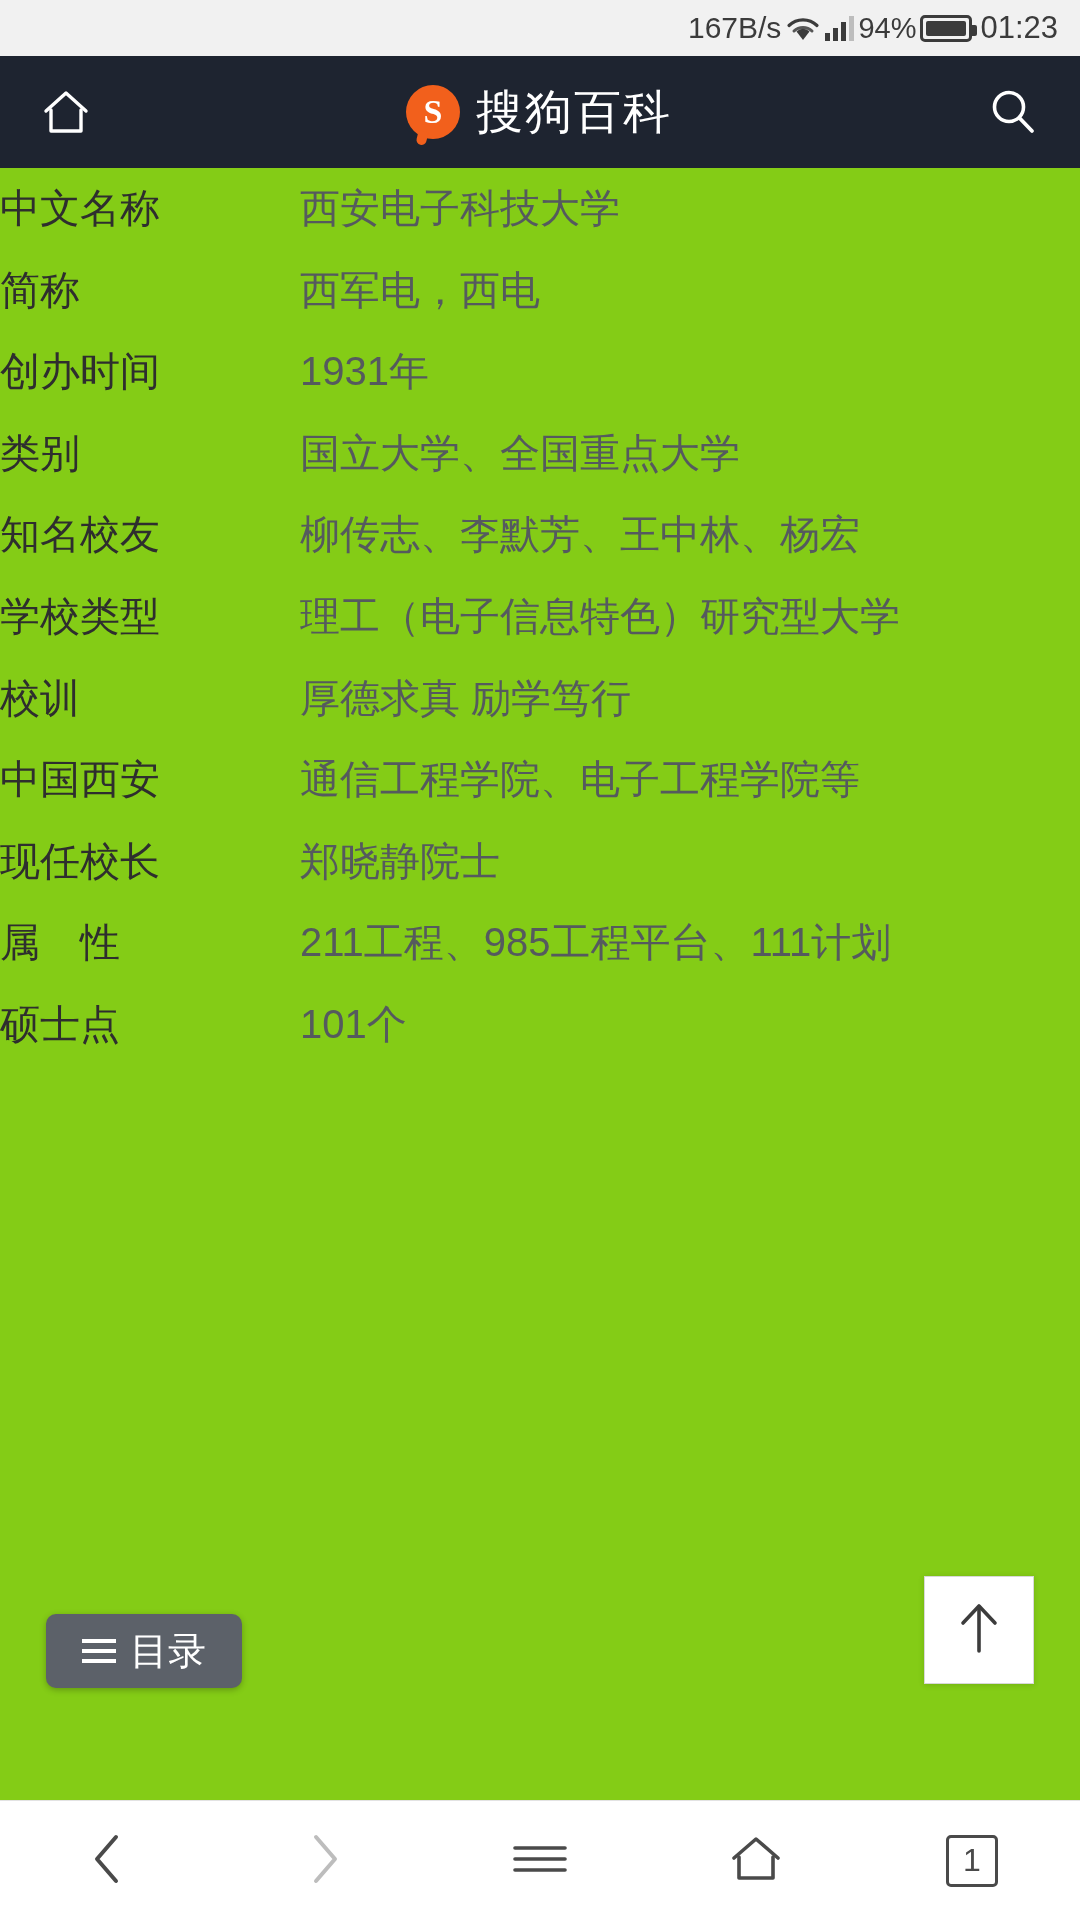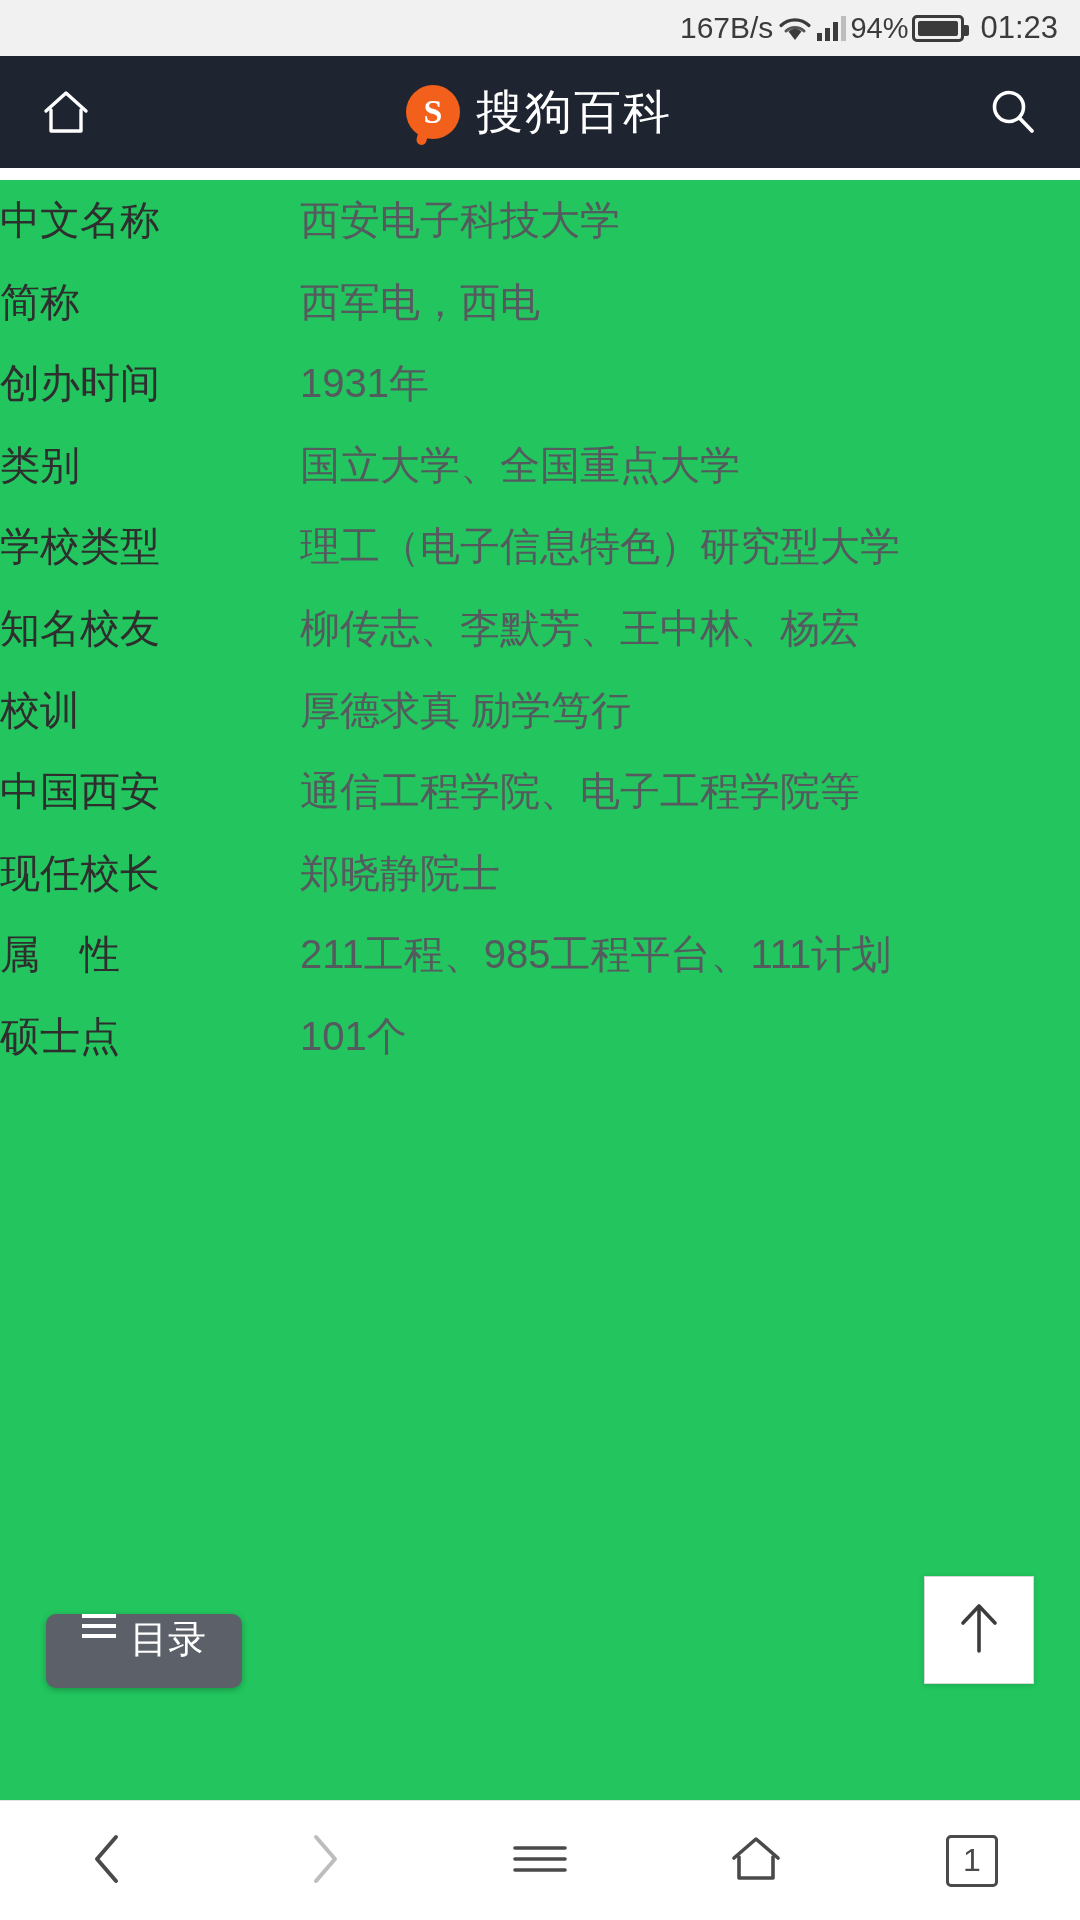--- a/index.html
+++ b/index.html
@@ -16,21 +16,21 @@
     height: 56px; width: 100%;
     background: #f1f1f1;
     display: flex; align-items: center; justify-content: flex-end;
     padding-right: 22px;
     gap: 4px;
     color: #3b3b3b;
     font-size: 30px;
   }
   .statusbar .netspeed { font-size: 30px; letter-spacing: 0px; }
   .statusbar .battpct { font-size: 29px; }
-  .statusbar .clock { font-size: 31px; margin-left: 12px; }
+  .statusbar .clock { font-size: 31px; margin-left: 4px; }
   .icon-wifi { position: relative; width: 36px; height: 28px; display:inline-block; }
   .icon-wifi svg { display:block; }
   .icon-signal { display:inline-flex; align-items:flex-end; gap:3px; height: 26px; }
   .icon-signal i { display:block; width:5px; background:#3b3b3b; }
   .icon-signal i:nth-child(1){height:8px;}
   .icon-signal i:nth-child(2){height:13px;}
   .icon-signal i:nth-child(3){height:19px;}
   .icon-signal i:nth-child(4){height:25px; background:#bdbdbd;}
   .icon-batt { width:52px; height:27px; border:3px solid #3b3b3b; border-radius:5px; position:relative; display:inline-block; }
   .icon-batt::after{content:""; position:absolute; right:-8px; top:7px; width:5px; height:11px; background:#3b3b3b; border-radius:0 2px 2px 0;}
@@ -55,21 +55,21 @@
   .brand-mark::after{
     content:""; position:absolute; bottom:-6px; left:11px;
     width:10px; height:14px; background:#f2601c; border-radius:0 0 6px 6px;
     transform: rotate(14deg);
   }
   .brand-text { color:#ffffff; font-size: 47px; letter-spacing: 2px; }
   .home-icon { width: 52px; height: 50px; }
   .search-icon { width: 54px; height: 54px; }
 
   
-  .content { width: 100%; height: calc(1920px - 56px - 112px - 120px); overflow: hidden; background:#22c55e;margin-top:12px; }
+  .content { width: 100%; height: calc(1920px - 56px - 112px - 120px); overflow: hidden; background:#84cc16; }
   table.infobox { width: 100%; border-collapse: collapse; }
   table.infobox td { vertical-align: top; padding: 14px 0 14px 0; }
   td.key {
     width: 300px;
     padding-left: 48px;
     color: #2e2e2e;
     font-size: 40px;
     line-height: 1.34;
     white-space: pre;
   }
@@ -80,21 +80,21 @@
     padding-right: 44px;
   }
 
   
   .toc-fab {
     position: absolute;
     left: 46px; top: 1614px;
     background: #5c6169; color: #ffffff;
     border-radius: 10px;
     height: 74px; width: 196px;
-    display:flex; justify-content:center; gap: 14px;
+    display:flex; align-items:center; justify-content:center; gap: 14px;
     font-size: 38px;
     box-shadow: 0 2px 6px rgba(0,0,0,.25);
   }
   .toc-bars { display:inline-flex; flex-direction:column; gap:6px; }
   .toc-bars i { display:block; width:34px; height:4px; background:#fff; }
   .top-fab {
     position: absolute;
     right: 46px; top: 1576px;
     width: 110px; height: 108px;
     background: #ffffff;
@@ -177,26 +177,26 @@
         </tr>
         <tr>
           <td class="key">创办时间</td>
           <td class="val">1931年</td>
         </tr>
         <tr>
           <td class="key">类别</td>
           <td class="val">国立大学、全国重点大学</td>
         </tr>
         <tr>
+          <td class="key">知名校友</td>
+          <td class="val">柳传志、李默芳、王中林、杨宏</td>
+        </tr>
+        <tr>
           <td class="key">学校类型</td>
           <td class="val">理工（电子信息特色）研究型大学</td>
-        </tr>
-        <tr>
-          <td class="key">知名校友</td>
-          <td class="val">柳传志、李默芳、王中林、杨宏</td>
         </tr>
         <tr>
           <td class="key">校训</td>
           <td class="val">厚德求真 励学笃行</td>
         </tr>
         <tr>
           <td class="key">中国西安</td>
           <td class="val">通信工程学院、电子工程学院等</td>
         </tr>
         <tr>

